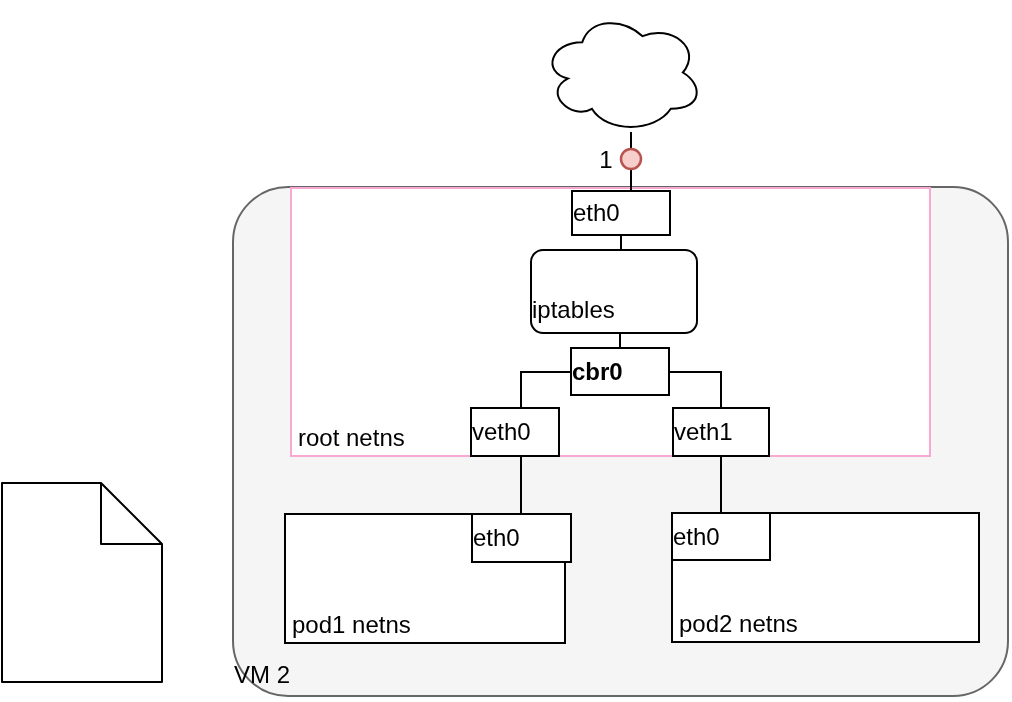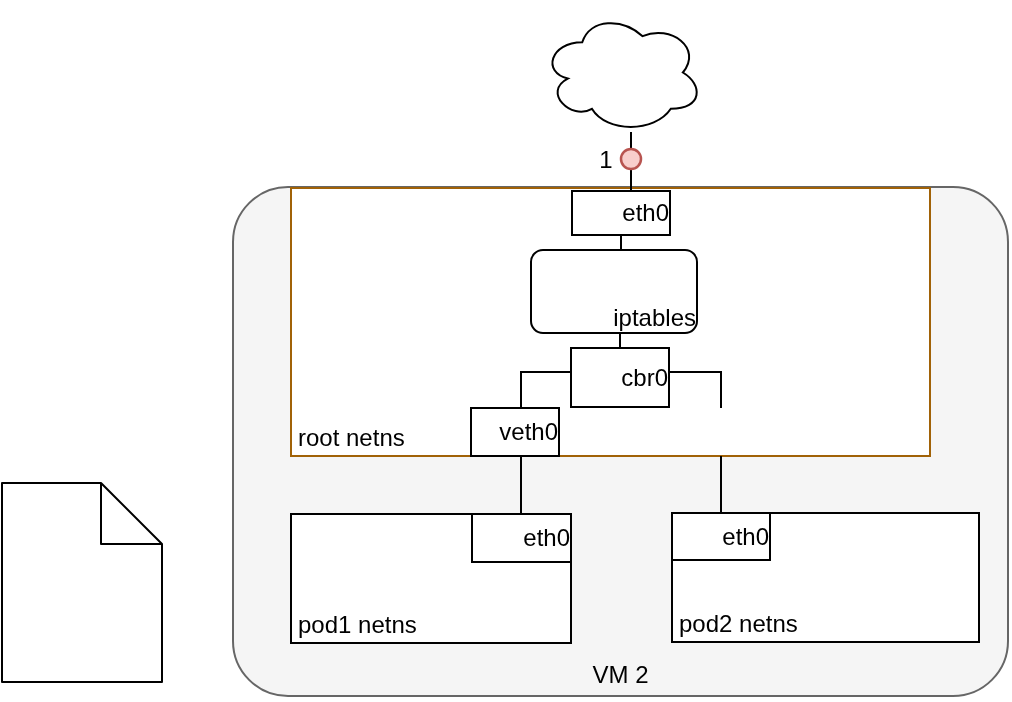--- a/index.html
+++ b/index.html
@@ -18,49 +18,49 @@
   
   .vm-box {
     left: 232px; top: 186px; width: 777px; height: 511px;
     background: #f5f5f5;
     border: 2px solid #666666;
     border-radius: 56px;
     z-index: 1;
   }
   .vm-label {
     position: absolute; left: 0; right: 0; bottom: 6px;
-    text-align: center;
+    text-align: left;
   }
   .root-box {
     left: 290px; top: 187px; width: 641px; height: 270px;
     background: #ffffff;
-    border: 2px solid #a16207;
+    border: 2px solid #f9a8d4;
     z-index: 1;
   }
   .corner-label {
     position: absolute; left: 6px; bottom: 3px; white-space: nowrap;
   }
 
   
   .svg-layer { left: 0; top: 0; width: 1012px; height: 702px; z-index: 2; }
 
   
   .node {
     background: #ffffff;
     border: 2px solid #000000;
-    display: flex; align-items: center; justify-content: flex-end;
+    display: flex; align-items: center; justify-content: flex-start;
     z-index: 3;
   }
   .eth0-top  { left: 571px; top: 190px; width: 100px; height: 46px; }
   .iptables  { left: 530px; top: 249px; width: 168px; height: 85px;
-               border-radius: 13px; align-items: flex-end; padding-bottom: 0; }
-  .cbr0      { left: 570px; top: 347px; width: 100px; height: 61px; }
+               border-radius: 13px; align-items: flex-end; padding-bottom: 8px; }
+  .cbr0      { left: 570px; top: 347px; width: 100px; height: 49px; font-weight: bold; }
   .veth0     { left: 470px; top: 407px; width: 90px; height: 50px; }
   .veth1     { left: 672px; top: 407px; width:  98px; height: 50px; }
-  .pod1-box  { left: 290px; top: 513px; width: 282px; height: 131px; }
+  .pod1-box  { left: 284px; top: 513px; width: 282px; height: 131px; }
   .pod1-eth0 { left: 471px; top: 513px; width: 101px; height: 50px; }
   .pod2-box  { left: 671px; top: 512px; width: 309px; height: 131px; }
   .pod2-eth0 { left: 671px; top: 512px; width: 100px; height: 49px; }
   .pod-label-holder { justify-content: flex-start; align-items: flex-end; }
 
   
   .note-text {
     left: 8px; top: 560px; width: 152px;
     line-height: 29px; z-index: 3;
   }
@@ -123,20 +123,23 @@
   </div>
 
   <div class="abs node cbr0">
     <span>cbr0</span>
   </div>
 
   <div class="abs node veth0">
     <span>veth0</span>
   </div>
 
+  <div class="abs node veth1">
+    <span>veth1</span>
+  </div>
 
   <div class="abs node pod1-box pod-label-holder">
     <div class="corner-label">pod1 netns</div>
   </div>
   <div class="abs node pod1-eth0">
     <span>eth0</span>
   </div>
 
   <div class="abs node pod2-box pod-label-holder">
     <div class="corner-label">pod2 netns</div>

